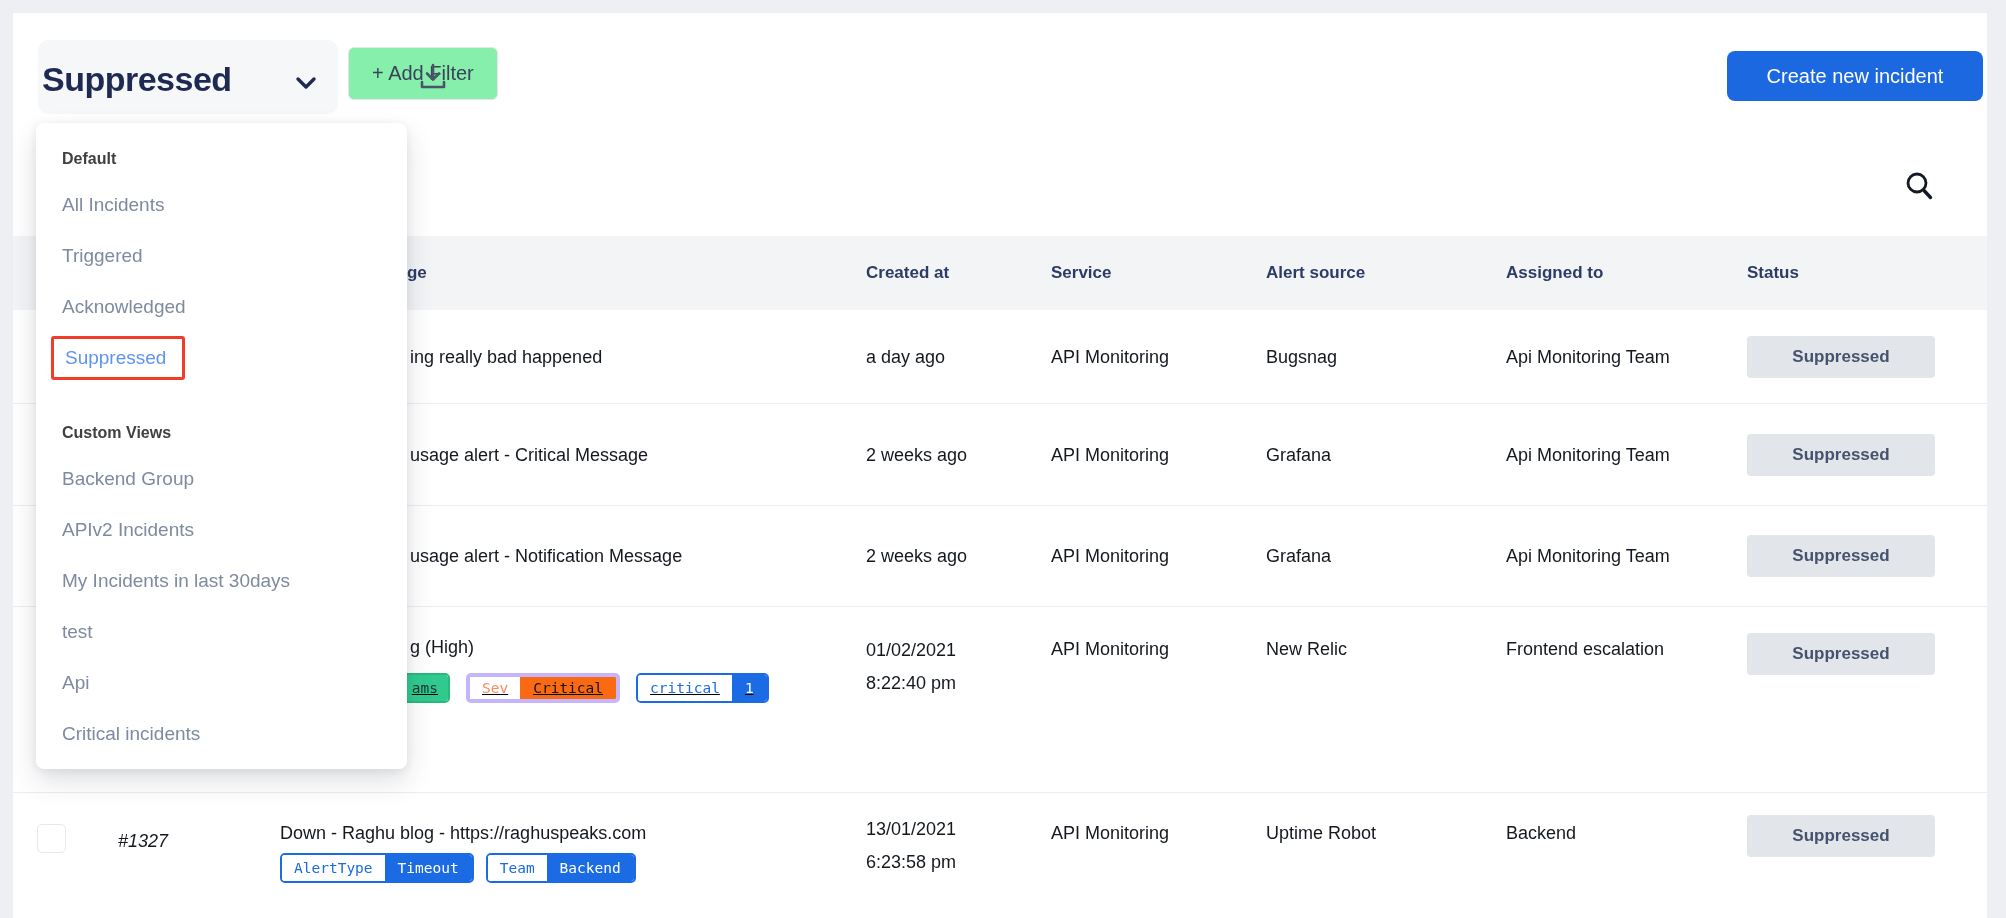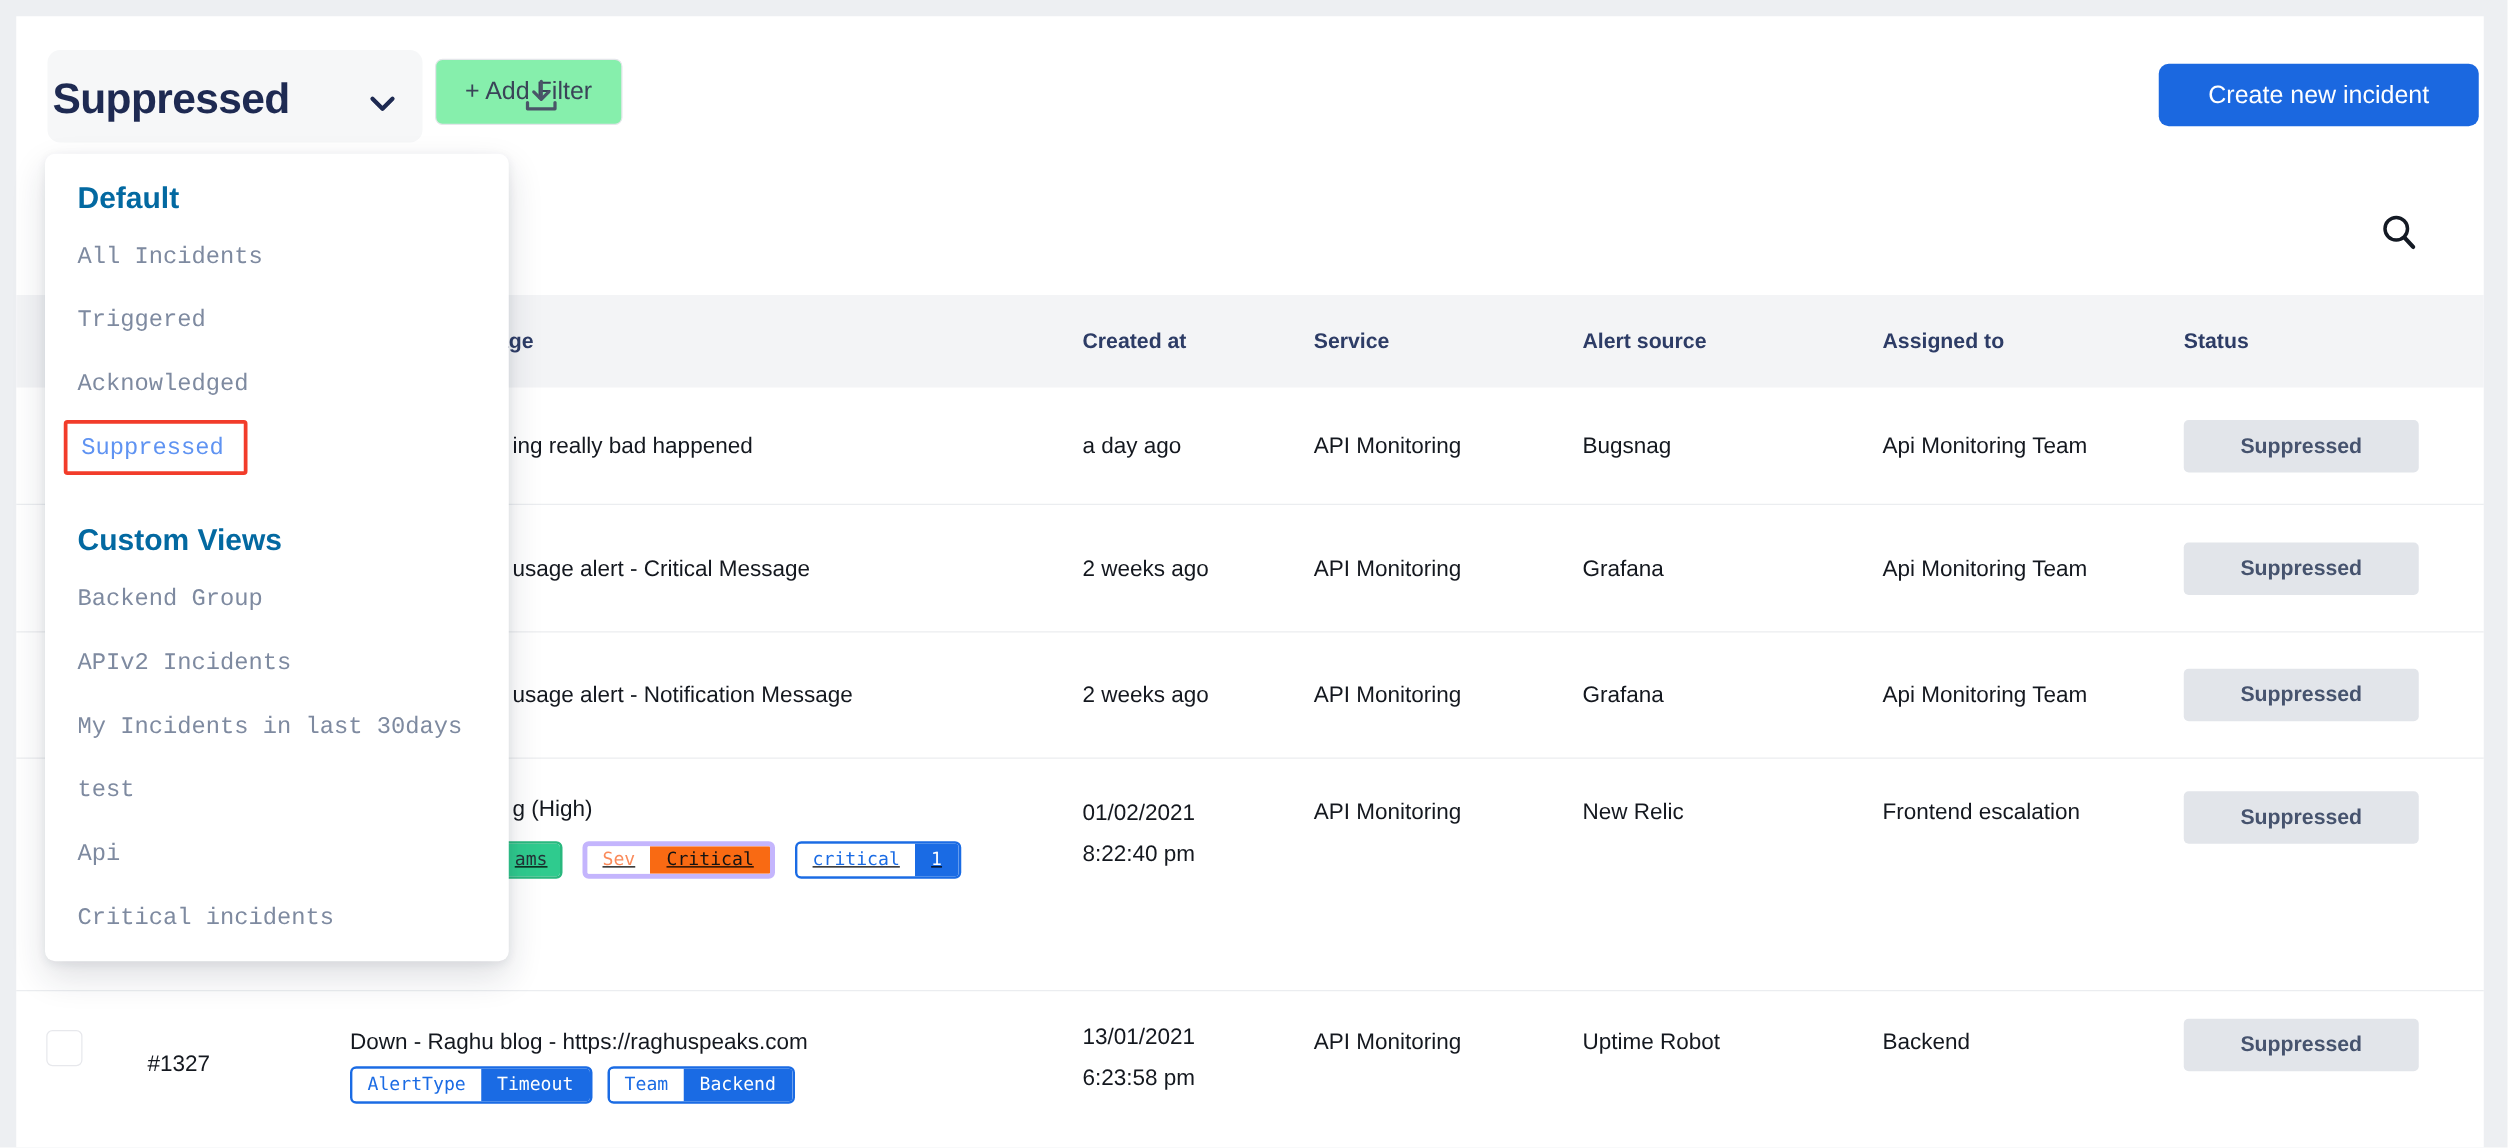--- a/index.html
+++ b/index.html
@@ -29,21 +29,21 @@
   .r1{height:94px;} .r2{height:102px;} .r3{height:101px;} .r4{height:186px;} .r5{height:125px;}
 
   .cell { position:absolute; font-size:18px; color:#14181f; white-space:nowrap; }
   .single .cell { top:50%; transform:translateY(-50%); }
   .c-check{left:24px;} .c-id{left:105px;} .c-msg{left:267px;} .c-msg.clipped{left:397px;}
   .c-created{left:853px; line-height:33px;} .c-service{left:1038px;} .c-source{left:1253px;text-align:center;} .c-assigned{left:1493px;}
   .c-status{left:1734px;}
 
   .r4 .c-msg{top:30px;} .r4 .c-created{top:27px;} .r4 .c-service,.r4 .c-source,.r4 .c-assigned{top:32px;} .r4 .c-status{top:26px;}
   .r4 .tags{position:absolute; left:349px; top:66px; display:flex; gap:16px;text-decoration:underline;}
-  .r5 .c-check{top:31px;} .r5 .c-id{top:48px;} .r5 .c-msg{top:30px;} .r5 .c-created{top:20px;}
+  .r5 .c-check{top:31px;} .r5 .c-id{top:38px;font-style:italic;} .r5 .c-msg{top:30px;} .r5 .c-created{top:20px;}
   .r5 .c-service,.r5 .c-source,.r5 .c-assigned{top:30px;} .r5 .c-status{top:22px;}
   .r5 .tags{position:absolute; left:267px; top:60px; display:flex; gap:12px;}
 
   .badge { display:flex; align-items:center; justify-content:center; width:188px; height:42px; background:#e2e5ea; border-radius:4px; font-size:17px; font-weight:700; color:#46536e; }
   .checkbox { width:29px; height:29px; background:#fff; border:1.5px solid #e7e8ec; border-radius:5px; cursor:pointer; }
 
   
   .tag { display:inline-flex; align-items:stretch; border-radius:5px; overflow:hidden; font-family:"DejaVu Sans Mono",monospace; font-size:14.5px; height:30px; }
   .tag .k { display:flex; align-items:center; padding:0 12px; background:#fff; }
   .tag .v { display:flex; align-items:center; padding:0 13px; }
@@ -53,23 +53,23 @@
   .tag.orange { border:4px solid #c4b5fd; }
   .tag.orange .k { color:#fa8a5a; }
   .tag.orange .v { background:#f96a13; color:#131313; }
   .tag.green { border:2px solid #29b87e; }
   .tag.green .v { background:#2fcb8e; color:#253238; }
   .tag.cut { width:88px; justify-content:flex-end; }
   .tag.cut .v { flex:1; justify-content:flex-end; padding-right:10px; }
 
   
   .dropdown { position:absolute; left:36px; top:123px; width:371px; height:646px; background:#ffffff; border-radius:8px; box-shadow:0 12px 28px rgba(25,35,60,0.14), 0 2px 8px rgba(25,35,60,0.08); z-index:50; padding-top:16px; }
-  .dd-heading { height:40px; display:flex; align-items:center; padding-left:26px; font-size:24px; font-weight:700; color:#0369a1; }
+  .dd-heading { height:40px; display:flex; align-items:center; padding-left:26px; font-size:16px; font-weight:700; color:#404040; }
   .dd-heading.gap { margin-top:30px; }
-  .dd-item { height:51px; display:flex; align-items:center; padding-left:26px; font-size:19px; color:#7e8aa0; cursor:pointer;font-family:Liberation Mono, monospace; }
+  .dd-item { height:51px; display:flex; align-items:center; padding-left:26px; font-size:19px; color:#7e8aa0; cursor:pointer; }
   .dd-item .lbl { display:inline-block; }
   .dd-item.selected .lbl { color:#5f93f2; }
   .dd-item.annotated .lbl { border:3px solid #f23c2a; border-radius:3px; padding:8px 16px 8px 11px; margin:-11px 0 -11px -11px; }
 
   svg { display:block; }
 </style>
 </head>
 <body>
 
 <div class="card">

